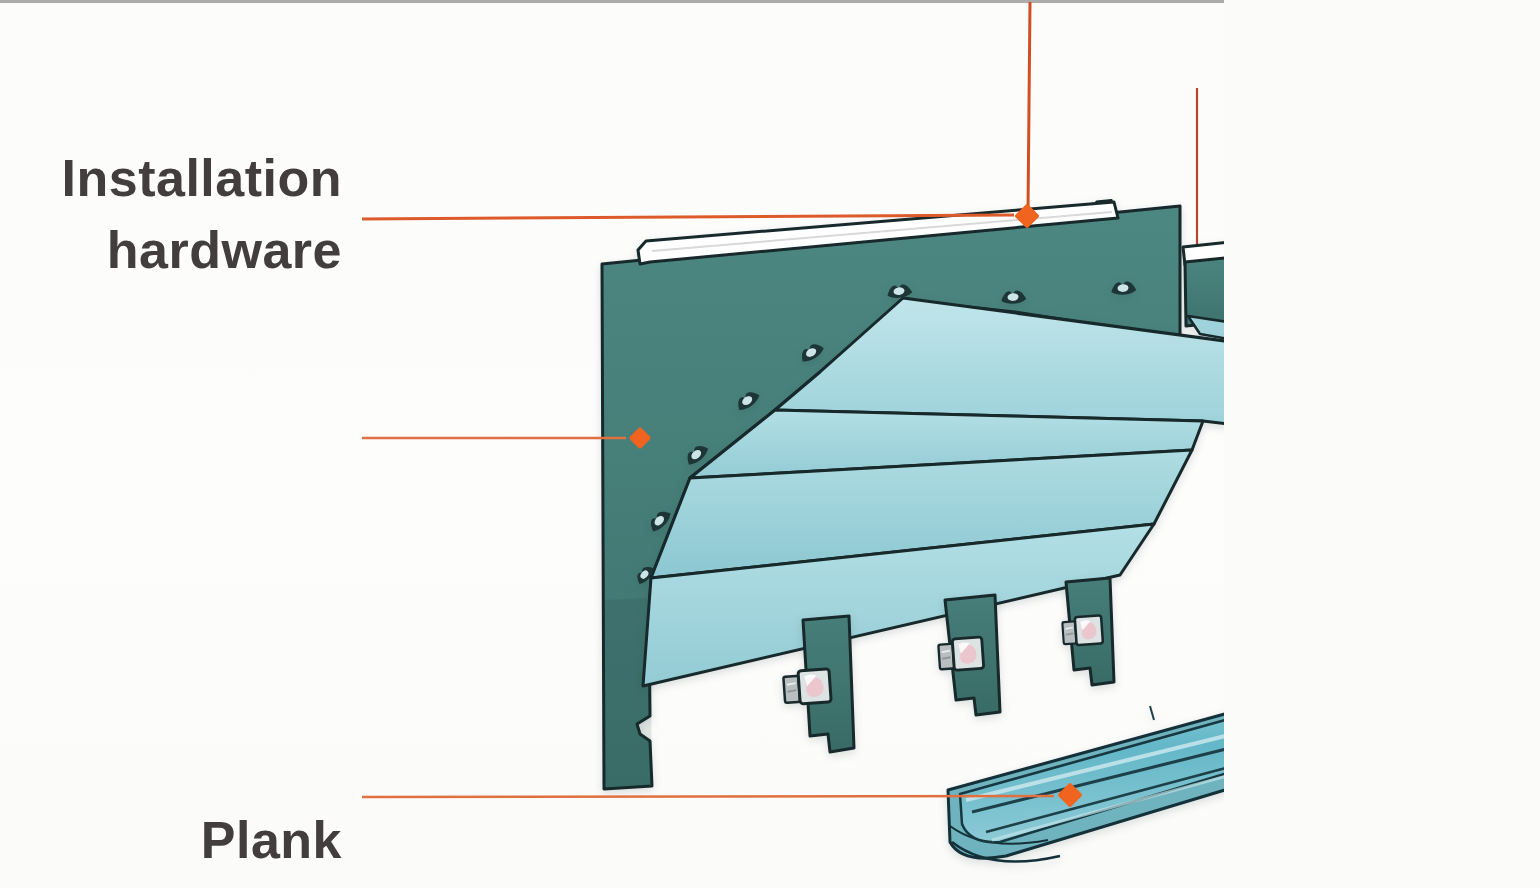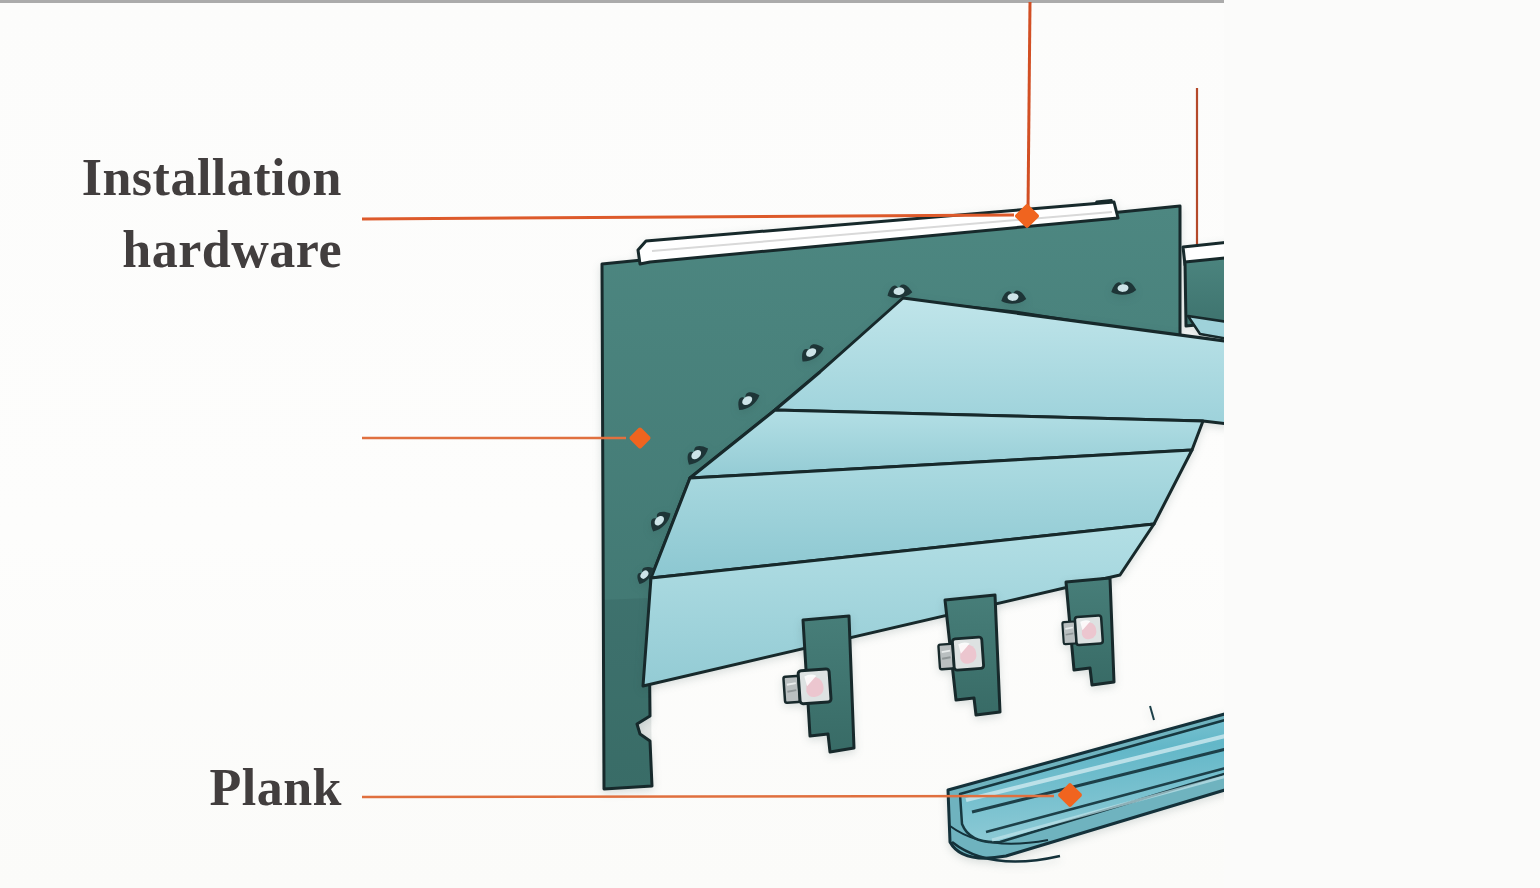--- a/index.html
+++ b/index.html
@@ -1,17 +1,17 @@
 <!DOCTYPE html>
 <html><head>
 <meta charset="utf-8">
 <style>
   html,body{margin:0;padding:0;background:#fbfbfa;}
   .stage{position:relative;width:1224px;height:888px;overflow:hidden;
-         font-family:Liberation Serif, serif;background:linear-gradient(180deg,#fcfcfb 0%,#fdfdfc 60%,#fbfbf9 100%);}
+         font-family:Liberation Sans, sans-serif;background:linear-gradient(180deg,#fcfcfb 0%,#fdfdfc 60%,#fbfbf9 100%);}
   .top-edge{position:absolute;top:0;left:0;width:100%;height:3px;background:#ababab;}
   .lbl{position:absolute;left:10px;width:332px;text-align:right;
        font-weight:700;font-size:52px;letter-spacing:.5px;line-height:72px;color:#423e3e;}
   svg{position:absolute;top:0;left:0;}
   .soft{filter:drop-shadow(0 3px 4px rgba(40,70,70,.16));}
 </style>
 </head>
 <body>
 
 <div class="stage">
@@ -148,14 +148,14 @@
       <line x1="362" y1="219" x2="1014" y2="215" stroke="#dd5a2b" stroke-width="3"></line>
       <rect x="-9" y="-9" width="18" height="18" rx="2" transform="translate(1027,216) rotate(45)" fill="#f0641f"></rect>
       <line x1="362" y1="438" x2="626" y2="438" stroke="#e0703f" stroke-width="2.5"></line>
       <rect x="-8" y="-8" width="16" height="16" rx="2" transform="translate(640,438) rotate(45)" fill="#f0641f"></rect>
       <line x1="362" y1="797" x2="1054" y2="796" stroke="#e0703f" stroke-width="2.5"></line>
       <rect x="-9" y="-9" width="18" height="18" rx="2" transform="translate(1070,795) rotate(45)" fill="#f0641f"></rect>
     </g>
   </svg>
 
   <div class="lbl" style="top:142px;">Installation hardware</div>
-  <div class="lbl" style="top:752px;">Plank</div>
+  <div class="lbl" style="top:804px;">Plank</div>
 </div>
 
 </body></html>

